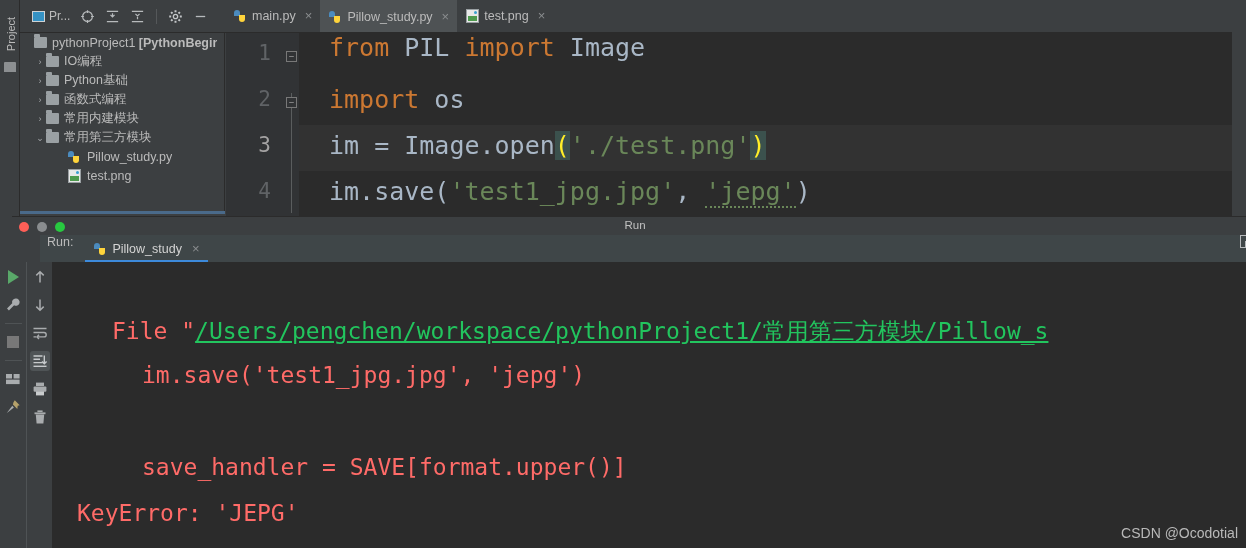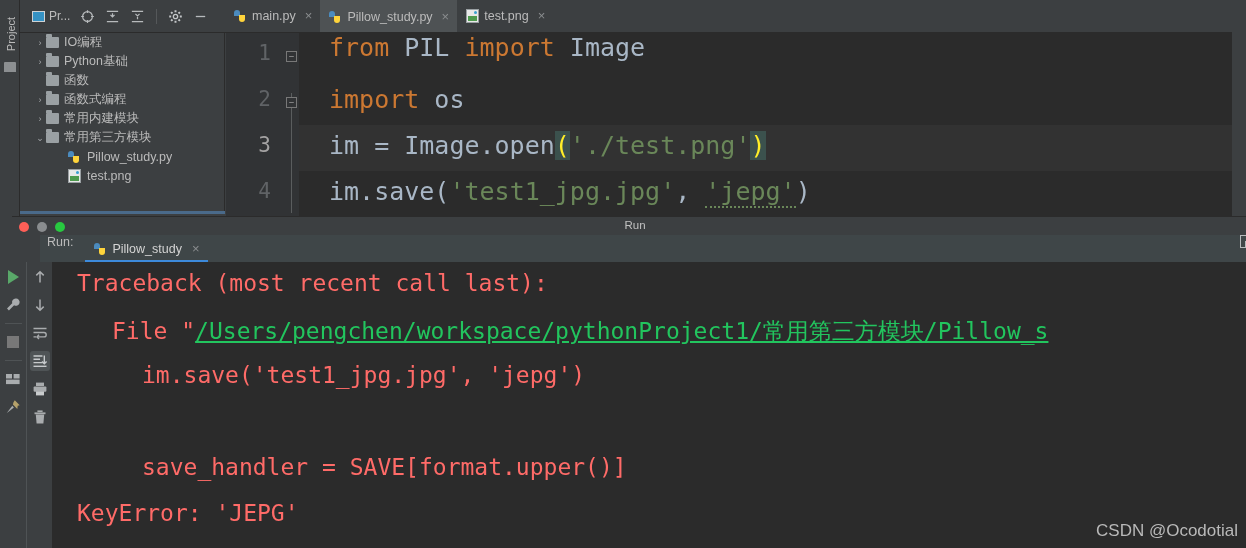--- a/index.html
+++ b/index.html
@@ -96,21 +96,21 @@
   .sbi { width:20px; height:20px; display:flex; align-items:center; justify-content:center; color:#a9acae; font-size:14px; position:relative; border-radius:3px; }
   .sbi.sel { background:#4f5456; }
   .hr { width:17px; height:1px; background:#4f5355; }
   .play { width:0;height:0;border-left:11px solid #59a869;border-top:7px solid transparent;border-bottom:7px solid transparent; }
   .stopsq { width:12px; height:12px; background:#787878; }
 
   .console { position:absolute; left:52px; top:46px; width:1194px; height:286px; background:#2b2b2b; overflow:hidden; font-family:"DejaVu Sans Mono", monospace; font-size:23px; }
   .oline { position:absolute; left:0; white-space:pre; }
   .err { color:#ff6b68; }
   .lnk { color:#22c55e; text-decoration:underline; }
-  .csdn { position:absolute; right:8px; bottom:7px; color:#b9b9b9; font-size:17px; font-family:"Liberation Sans", sans-serif; }
+  .csdn { position:absolute; right:8px; bottom:7px; color:#b9b9b9; font-size:14px; font-family:"Liberation Sans", sans-serif; }
 </style>
 </head>
 <body>
 
 <div id="root">
 
   <div class="ide">
 
     <div class="vtabstrip">
       <div class="vtab-project">Project</div>
@@ -178,33 +178,32 @@
         <span>1</span>
       </span>
       <span class="warn">
         <span class="tri g"></span>
         <span>2</span>
       </span>
     </div>
 
     <div class="tree">
       <div class="trow" style="padding-left:14px">
+        <span class="folder"></span>
+        <span class="tlabel">pythonProject1<b> [PythonBegir</b></span>
+      </div>
+      <div class="trow" style="padding-left:14px">
         <span class="arrow">›</span>
         <span class="folder"></span>
         <span class="tlabel">IO编程</span>
       </div>
       <div class="trow" style="padding-left:14px">
         <span class="arrow">›</span>
         <span class="folder"></span>
         <span class="tlabel">Python基础</span>
-      </div>
-      <div class="trow" style="padding-left:14px">
-        <span class="arrow"></span>
-        <span class="folder"></span>
-        <span class="tlabel">函数</span>
       </div>
       <div class="trow" style="padding-left:14px">
         <span class="arrow">›</span>
         <span class="folder"></span>
         <span class="tlabel">函数式编程</span>
       </div>
       <div class="trow" style="padding-left:14px">
         <span class="arrow">›</span>
         <span class="folder"></span>
         <span class="tlabel">常用内建模块</span>
@@ -340,21 +339,20 @@
           <svg width="16" height="16" viewBox="0 0 16 16">
               <rect x="5.4" y="1.4" width="5.2" height="1.6" fill="#a9acae"></rect>
               <rect x="2.5" y="3.4" width="11" height="1.8" fill="#a9acae"></rect>
               <path d="M3.8 5.6h8.4l-.8 8.8H4.6z" fill="#a9acae"></path>
             </svg>
         </div>
       </div>
     </div>
 
     <div class="console">
-      <div class="oline err" style="left:25px; top:8px">Traceback (most recent call last):</div>
 
       <div class="oline" style="left:60px; top:54px"><span class="err">File "</span><span class="lnk">/Users/pengchen/workspace/pythonProject1/常用第三方模块/Pillow_s</span></div>
 
       <div class="oline err" style="left:90px; top:100px">im.save('test1_jpg.jpg', 'jepg')</div>
 
 
       <div class="oline err" style="left:90px; top:192px">save_handler = SAVE[format.upper()]</div>
 
       <div class="oline err" style="left:25px; top:238px">KeyError: 'JEPG'</div>
 

